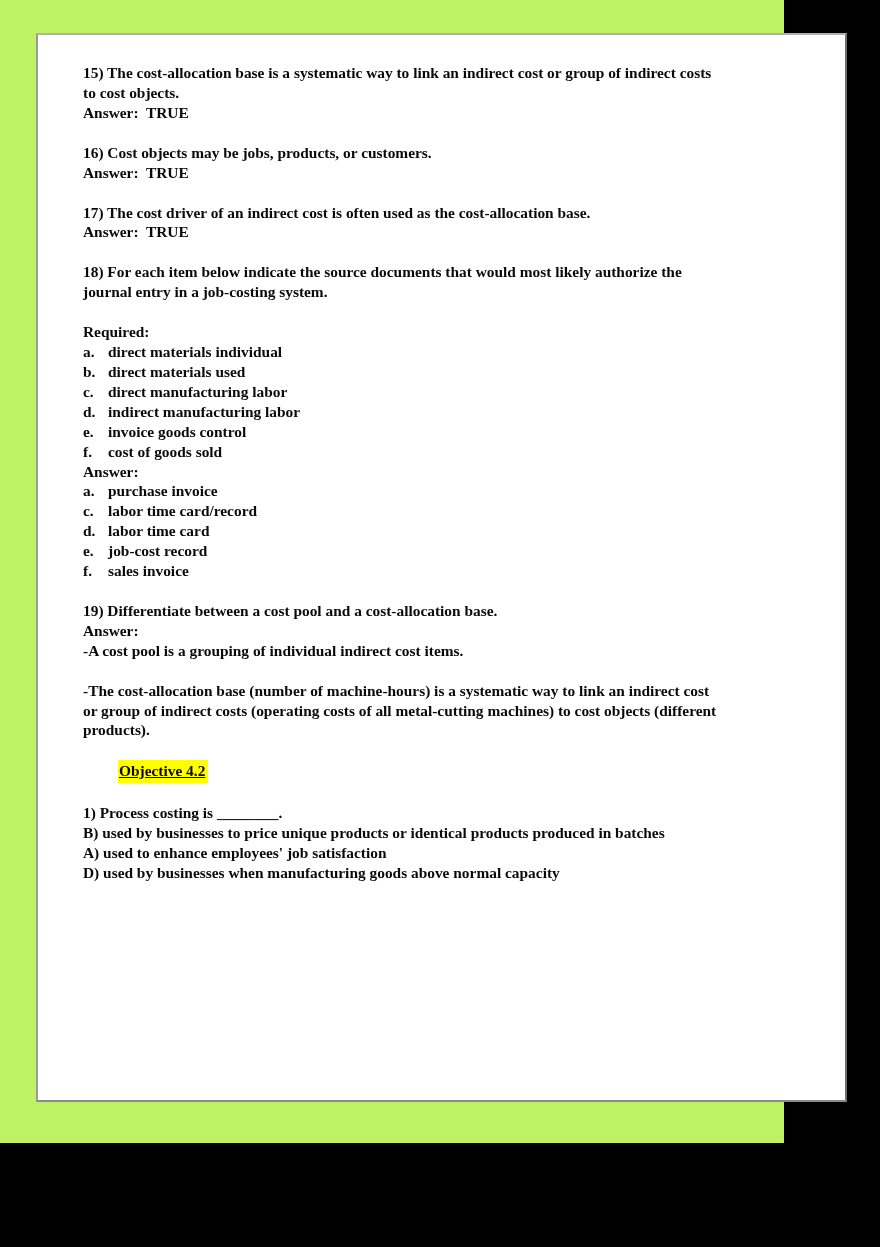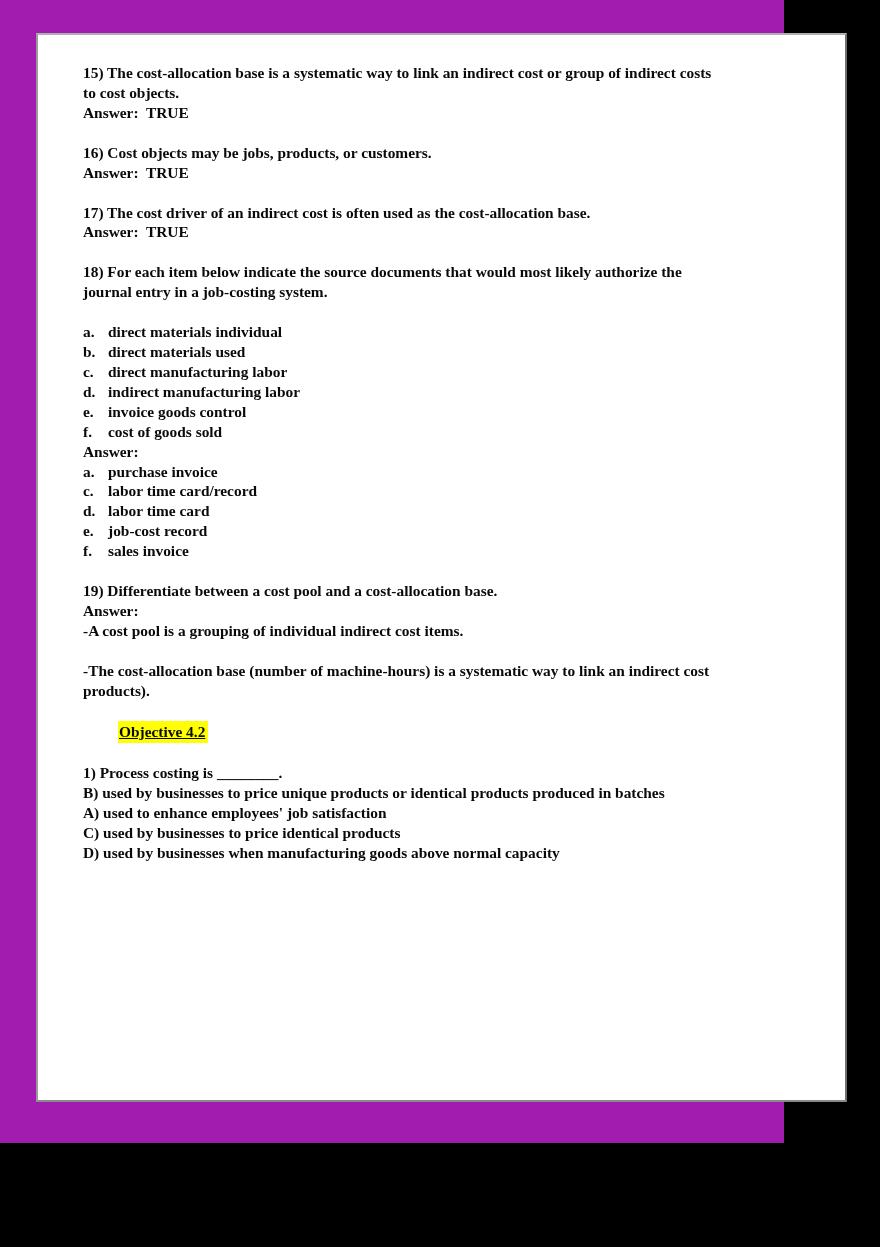--- a/index.html
+++ b/index.html
@@ -13,21 +13,21 @@
     position: relative;
     overflow: hidden;
     font-family: "Liberation Serif", "DejaVu Serif", serif;
   }
   .sheet {
     position: absolute;
     top: 0;
     left: 0;
     width: 784px;
     height: 1143px;
-    background: #a21caf;
+    background: #bef264;
   }
   .page-box {
     position: absolute;
     left: 36px;
     top: 33px;
     width: 811px;
     height: 1069px;
     box-sizing: border-box;
     border-style: solid;
     border-width: 2px;
@@ -75,45 +75,46 @@
         </div>
         <div class="block">
           <div class="line">17) The cost driver of an indirect cost is often used as the cost-allocation base.</div>
           <div class="line">Answer:  TRUE</div>
         </div>
         <div class="block">
           <div class="line">18) For each item below indicate the source documents that would most likely authorize the</div>
           <div class="line">journal entry in a job-costing system.</div>
         </div>
         <div class="block">
+          <div class="line">Required:</div>
           <div class="line"><span class="marker">a.</span><span>direct materials individual</span></div>
           <div class="line"><span class="marker">b.</span><span>direct materials used</span></div>
           <div class="line"><span class="marker">c.</span><span>direct manufacturing labor</span></div>
           <div class="line"><span class="marker">d.</span><span>indirect manufacturing labor</span></div>
           <div class="line"><span class="marker">e.</span><span>invoice goods control</span></div>
           <div class="line"><span class="marker">f.</span><span>cost of goods sold</span></div>
           <div class="line">Answer:</div>
           <div class="line"><span class="marker">a.</span><span>purchase invoice</span></div>
           <div class="line"><span class="marker">c.</span><span>labor time card/record</span></div>
           <div class="line"><span class="marker">d.</span><span>labor time card</span></div>
           <div class="line"><span class="marker">e.</span><span>job-cost record</span></div>
           <div class="line"><span class="marker">f.</span><span>sales invoice</span></div>
         </div>
         <div class="block">
           <div class="line">19) Differentiate between a cost pool and a cost-allocation base.</div>
           <div class="line">Answer:</div>
           <div class="line">-A cost pool is a grouping of individual indirect cost items.</div>
         </div>
         <div class="block">
           <div class="line">-The cost-allocation base (number of machine-hours) is a systematic way to link an indirect cost</div>
+          <div class="line">or group of indirect costs (operating costs of all metal-cutting machines) to cost objects (different</div>
           <div class="line">products).</div>
         </div>
         <div class="block heading-block"><span class="highlight" style="background: rgb(255, 255, 0); margin-left: 35px;">Objective 4.2</span></div>
         <div class="block">
           <div class="line">1) Process costing is ________.</div>
           <div class="line">B) used by businesses to price unique products or identical products produced in batches</div>
           <div class="line">A) used to enhance employees' job satisfaction</div>
-          <div class="line">C) used by businesses to price identical products</div>
           <div class="line">D) used by businesses when manufacturing goods above normal capacity</div>
         </div>
       </div>
   </div>
 </div>
 
 </body></html>

